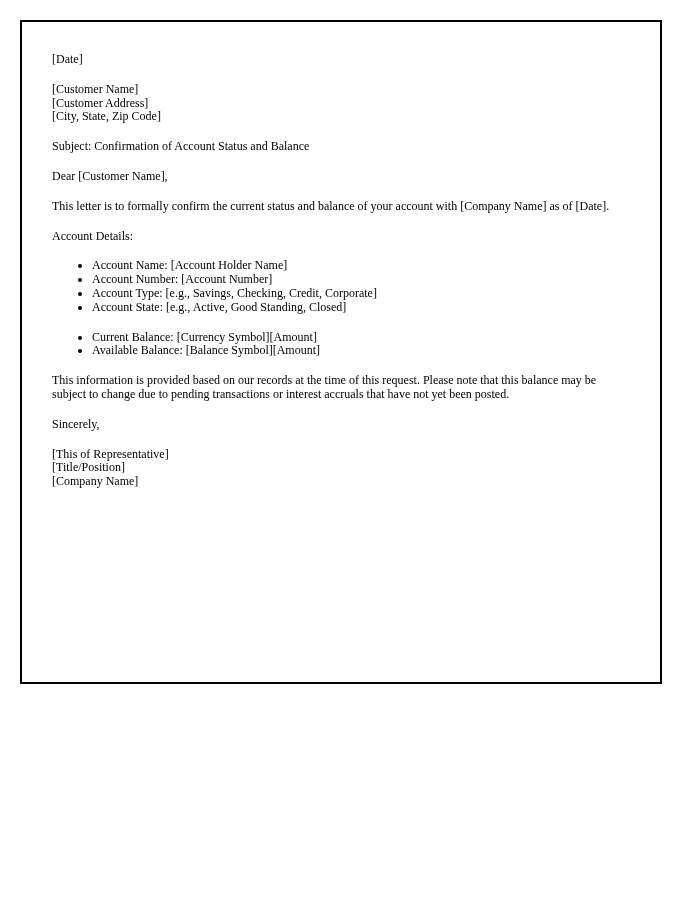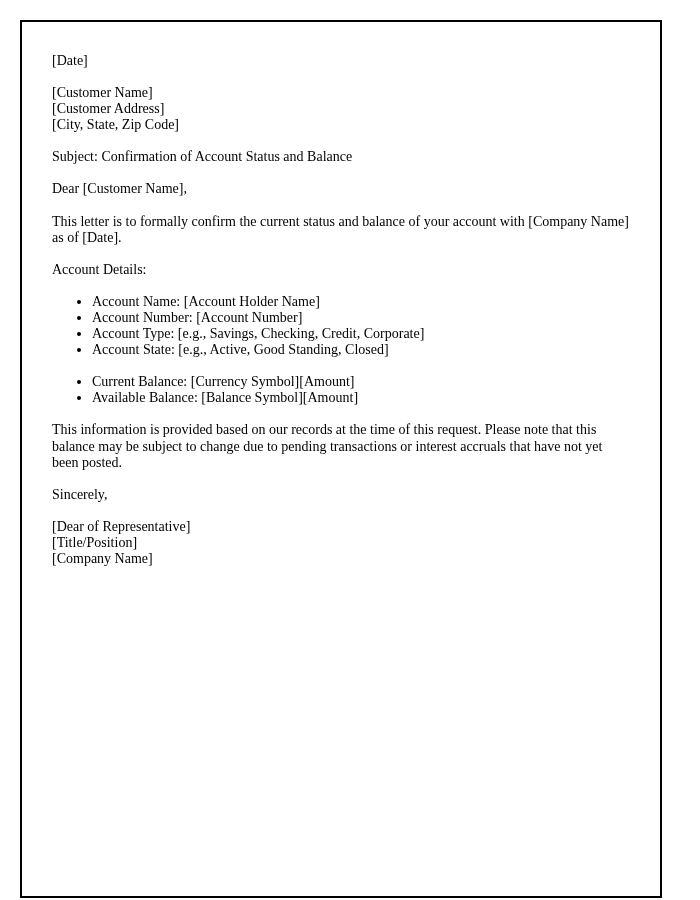--- a/index.html
+++ b/index.html
@@ -12,27 +12,27 @@
     width: 700px;
     height: 900px;
     background: #ffffff;
     overflow: hidden;
   }
   .letter {
     position: absolute;
     left: 20px;
     top: 20px;
     width: 642px;
-    height: 878px;
+    height: 664px;
     box-sizing: border-box;
     border: 2px solid #000000;
     padding: 31px 30px 0 30px;
     background: #ffffff;
     font-family: "Liberation Serif", "DejaVu Serif", serif;
-    font-size: 14px;
+    font-size: 12px;
     line-height: 1.15;
     color: #000000;
   }
   .letter p {
     margin: 16px 0;
   }
   .letter p.first {
     margin-top: 0;
   }
   .bold {
@@ -85,19 +85,19 @@
       <li>Current Balance: [Currency Symbol][Amount]</li>
       <li>Available Balance: [Balance Symbol][Amount]</li>
     </ul>
 
     <p>This information is provided based on our records at the time of this request. Please note that this balance may be subject to change due to pending transactions or interest accruals that have not yet been posted.</p>
 
 
     <p>Sincerely,</p>
 
     <p>
-      <span class="line">[Dear of Representative]</span>
+      <span class="line">[This of Representative]</span>
       <span class="line">[Title/Position]</span>
       <span class="line">[Company Name]</span>
     </p>
 
   </div>
 </div>
 
 </body></html>

